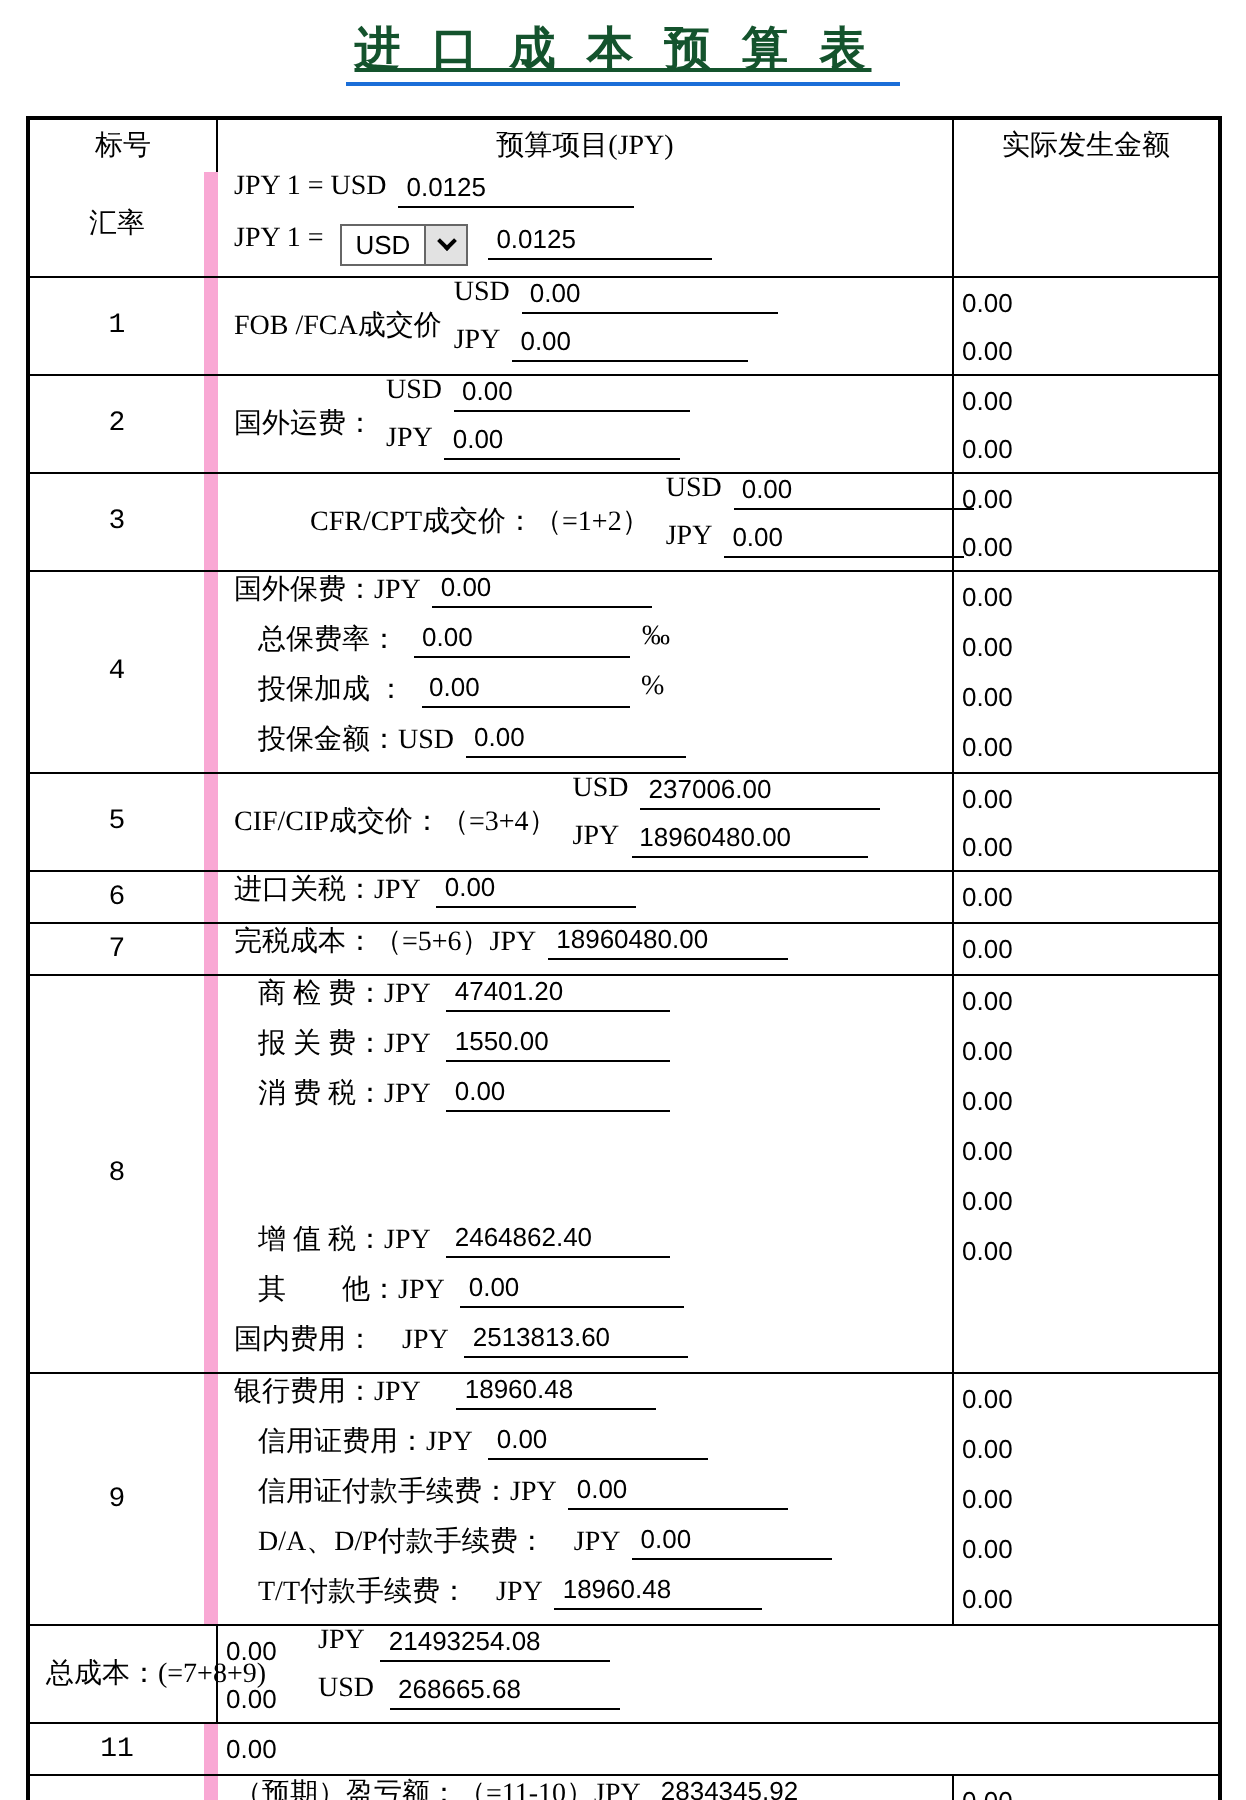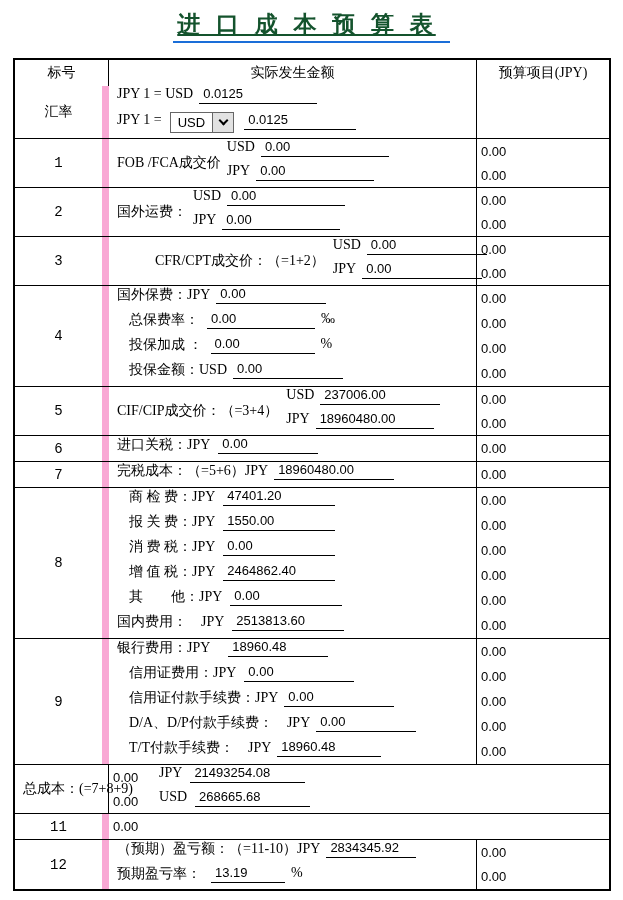--- a/index.html
+++ b/index.html
@@ -45,22 +45,22 @@
 </head>
 <body>
 
 <div class="page">
   <div class="title-wrap">
     <span class="title" style="color: #14532d; border-bottom-color: rgb(26, 110, 216); text-decoration: underline;">进 口 成 本 预 算 表</span>
   </div>
   <div class="btable">
     <div class="trow hrow">
       <div class="hc">标号</div>
+      <div class="hc">预算项目(JPY)</div>
       <div class="hc">实际发生金额</div>
-      <div class="hc">预算项目(JPY)</div>
     </div>
     <div id="rows">
         <div class="trow">
           <div class="c1">汇率</div>
           <div class="c2">
             <div class="lines">
               <div class="line" style="height: 26px; padding-left: 8px;">
                 <span class="lbl">JPY 1 = USD</span>
                 <span class="fld" style="width: 118px;">0.0125</span>
               </div>
@@ -245,21 +245,21 @@
                 <span class="fld" style="width: 112px; margin-left: 8px;">47401.20</span>
               </div>
               <div class="line" style="height: 25px; padding-left: 20px;">
                 <span class="lbl">报 关 费：JPY</span>
                 <span class="fld" style="width: 112px; margin-left: 8px;">1550.00</span>
               </div>
               <div class="line" style="height: 25px; padding-left: 20px;">
                 <span class="lbl">消 费 税：JPY</span>
                 <span class="fld" style="width: 112px; margin-left: 8px;">0.00</span>
               </div>
-              <div class="line" style="height: 25px; padding-left: 20px;">
+              <div class="line" style="height: 25px; padding-left: 20px; margin-top: 48px;">
                 <span class="lbl">增 值 税：JPY</span>
                 <span class="fld" style="width: 112px; margin-left: 8px;">2464862.40</span>
               </div>
               <div class="line" style="height: 25px; padding-left: 20px;">
                 <span class="lbl">其　　他：JPY</span>
                 <span class="fld" style="width: 112px; margin-left: 8px;">0.00</span>
               </div>
               <div class="line" style="height: 25px; padding-left: 8px;">
                 <span class="lbl">国内费用：　JPY</span>
                 <span class="fld" style="width: 112px; margin-left: 8px;">2513813.60</span>

